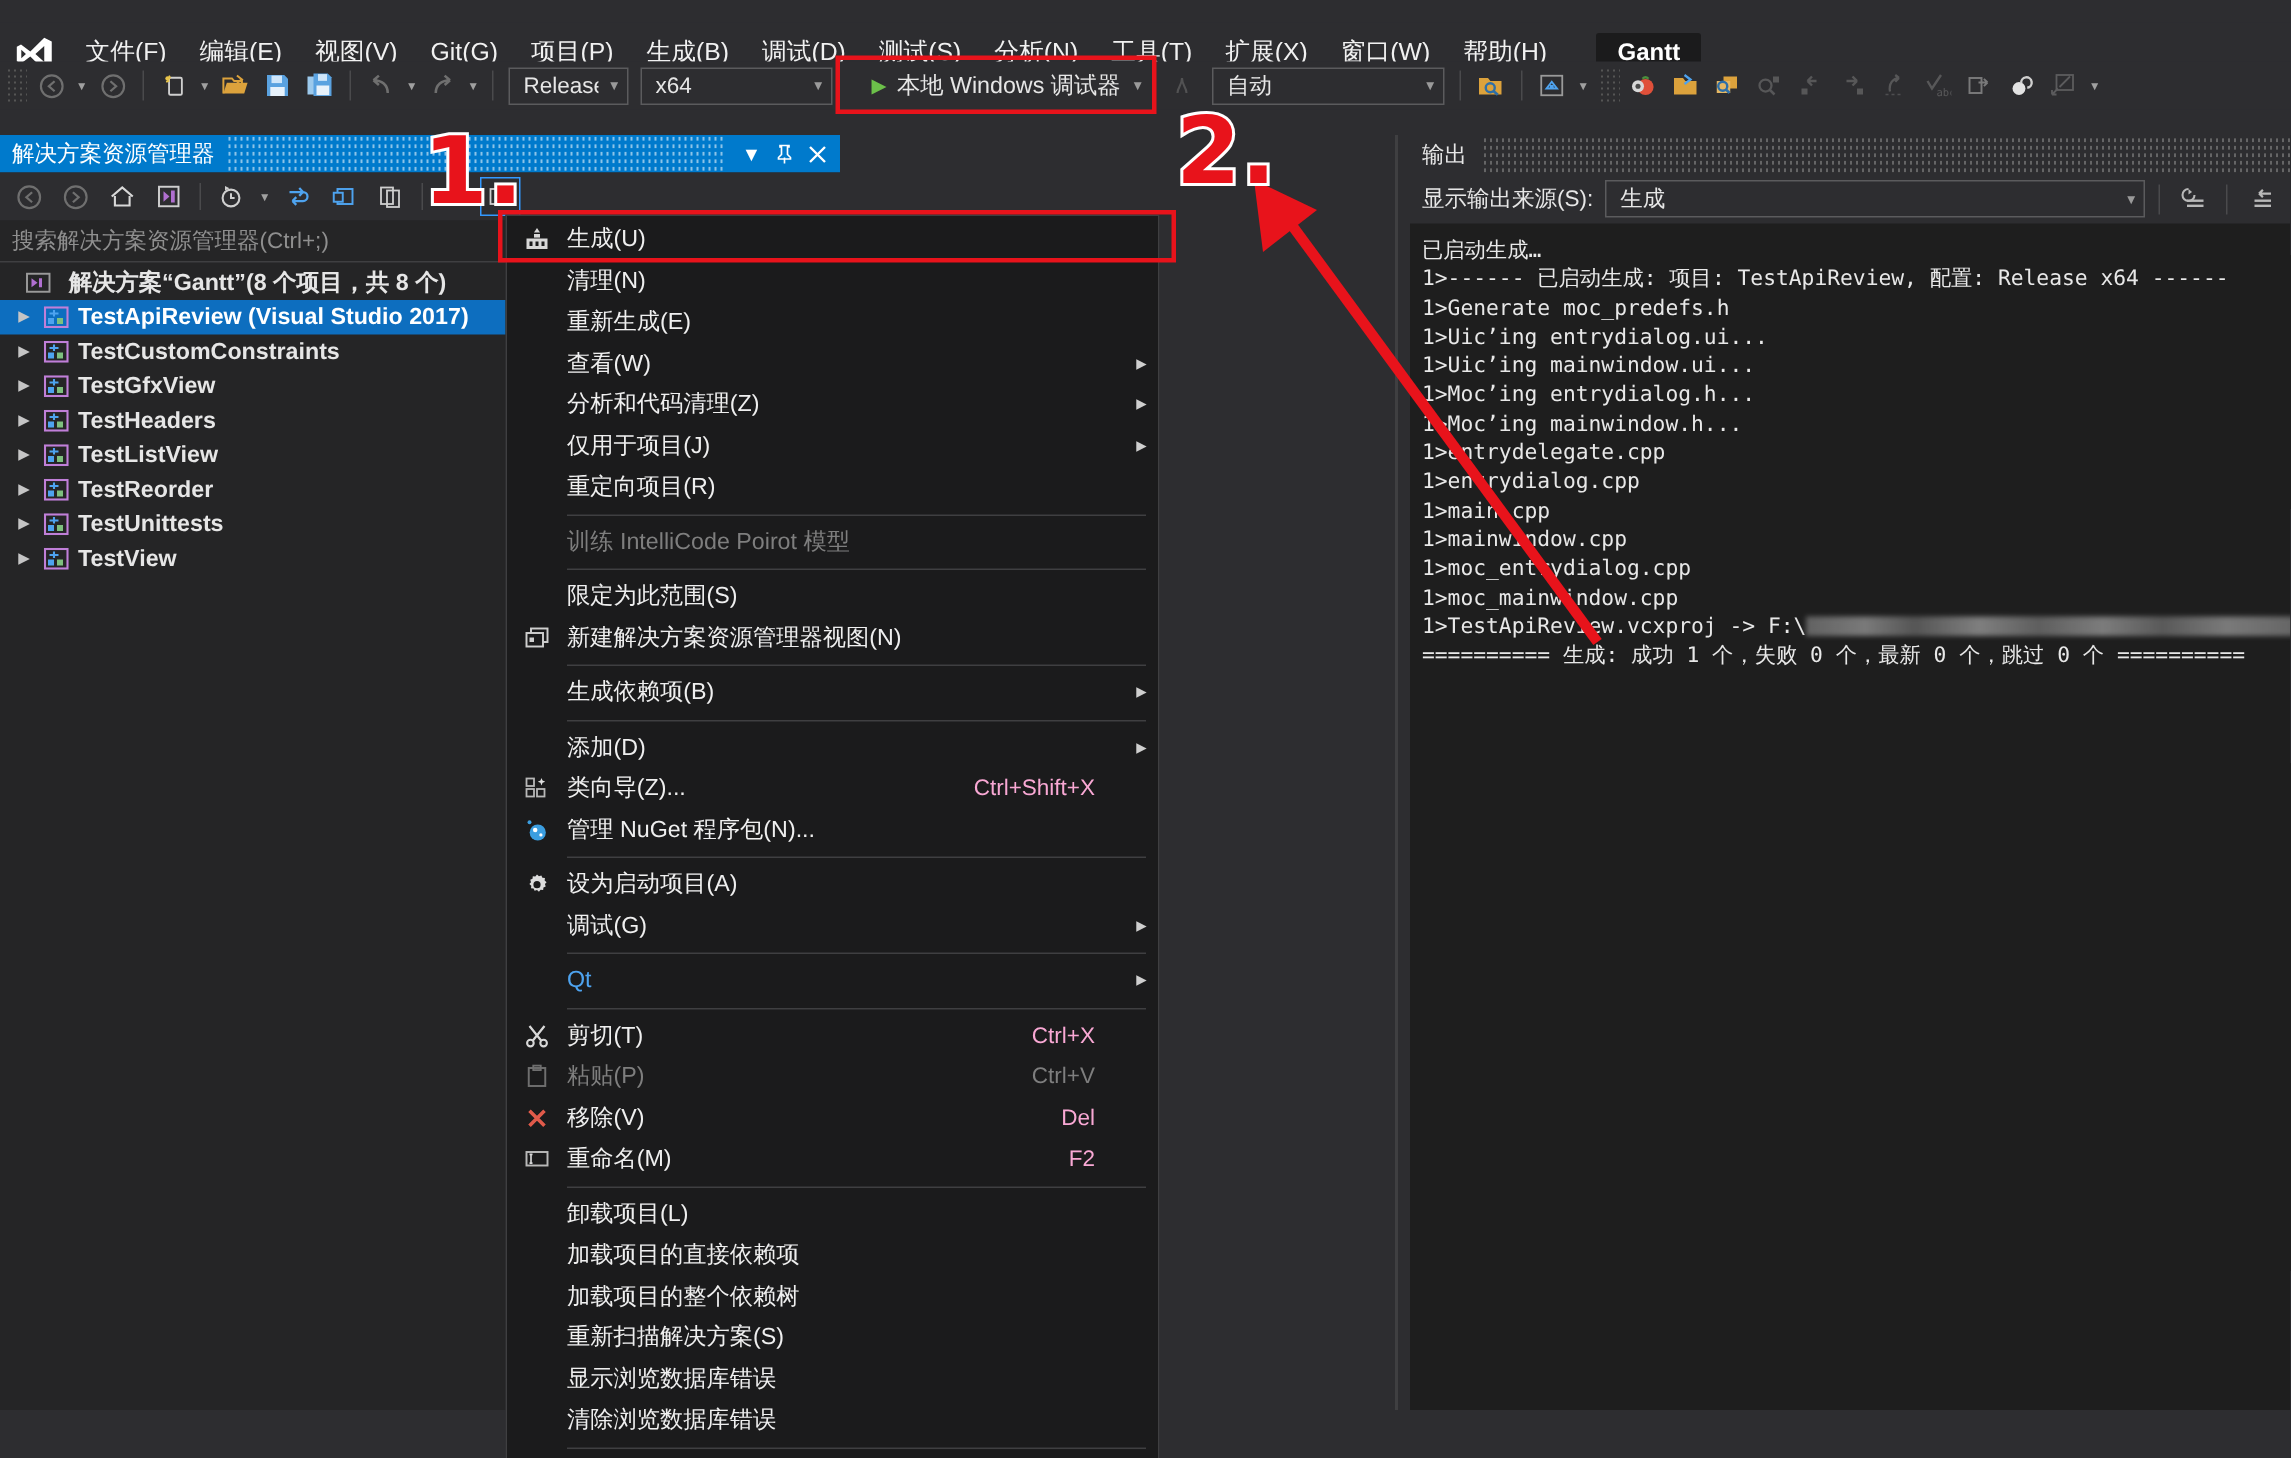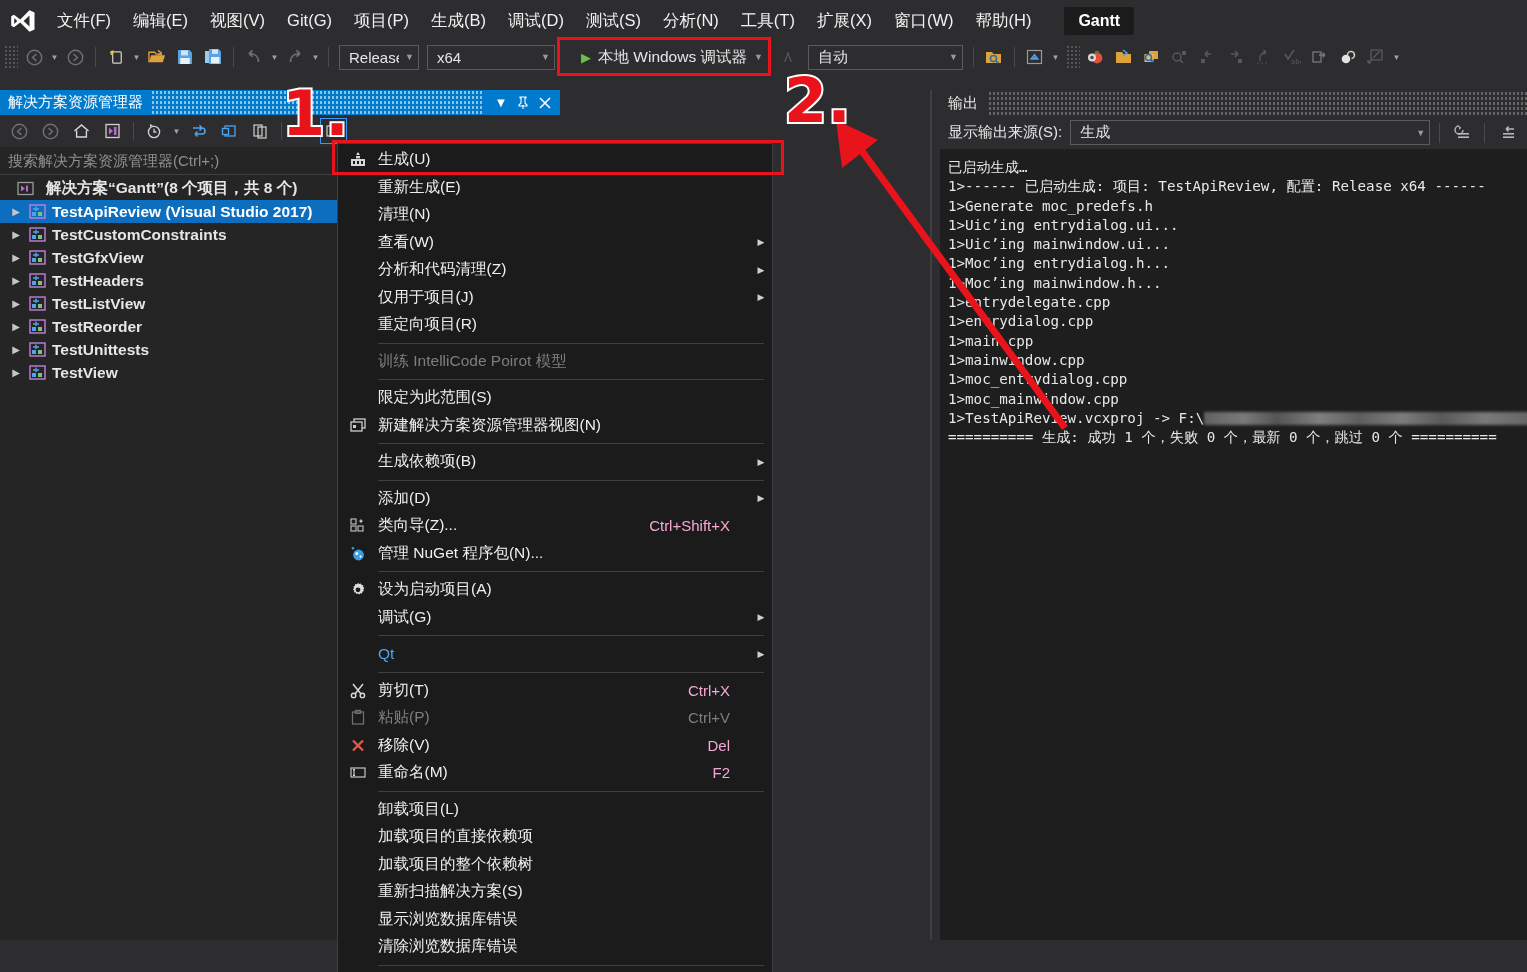--- a/index.html
+++ b/index.html
@@ -7,21 +7,21 @@
     width: 1527px; height: 972px;
     background: #2d2d30;
     font-family: "Liberation Sans", "DejaVu Sans", sans-serif;
     overflow: hidden;
     color: #f1f1f1;
   }
   #app { position: relative; width: 1527px; height: 972px; background: #2d2d30; }
 
   
   .menubar {
-    position: absolute; left: 0; top: 0; width: 1527px; height: 41px;
+    position: absolute; left: 0; top: 15px; width: 1527px; height: 41px;
     background: #2d2d30; display: flex; align-items: center;
   }
   .vs-logo {
     width: 46px; height: 41px; display: flex; align-items: center; justify-content: center;
   }
   .vs-logo svg { display: block; }
   .menu-item {
     padding: 0 11px; height: 41px; line-height: 41px; font-size: 16.5px;
     color: #f1f1f1; white-space: nowrap; cursor: default;
   }
@@ -646,26 +646,26 @@
             <rect x="8" y="10" width="2" height="3" fill="#1b1b1c"></rect>
             <rect x="12" y="10" width="2" height="3" fill="#1b1b1c"></rect>
             <rect x="7" y="5" width="4" height="2.4" fill="#d8d8d8"></rect>
           </svg>
         </span>
         <span class="ci-label">生成(U)</span>
         <span class="ci-sub"></span>
       </div>
       <div class="ctx-item">
         <span class="ci-icon"></span>
+        <span class="ci-label">清理(N)</span>
+        <span class="ci-sub"></span>
+      </div>
+      <div class="ctx-item">
+        <span class="ci-icon"></span>
         <span class="ci-label">重新生成(E)</span>
-        <span class="ci-sub"></span>
-      </div>
-      <div class="ctx-item">
-        <span class="ci-icon"></span>
-        <span class="ci-label">清理(N)</span>
         <span class="ci-sub"></span>
       </div>
       <div class="ctx-item">
         <span class="ci-icon"></span>
         <span class="ci-label">查看(W)</span>
         <span class="ci-sub">▶</span>
       </div>
       <div class="ctx-item">
         <span class="ci-icon"></span>
         <span class="ci-label">分析和代码清理(Z)</span>

